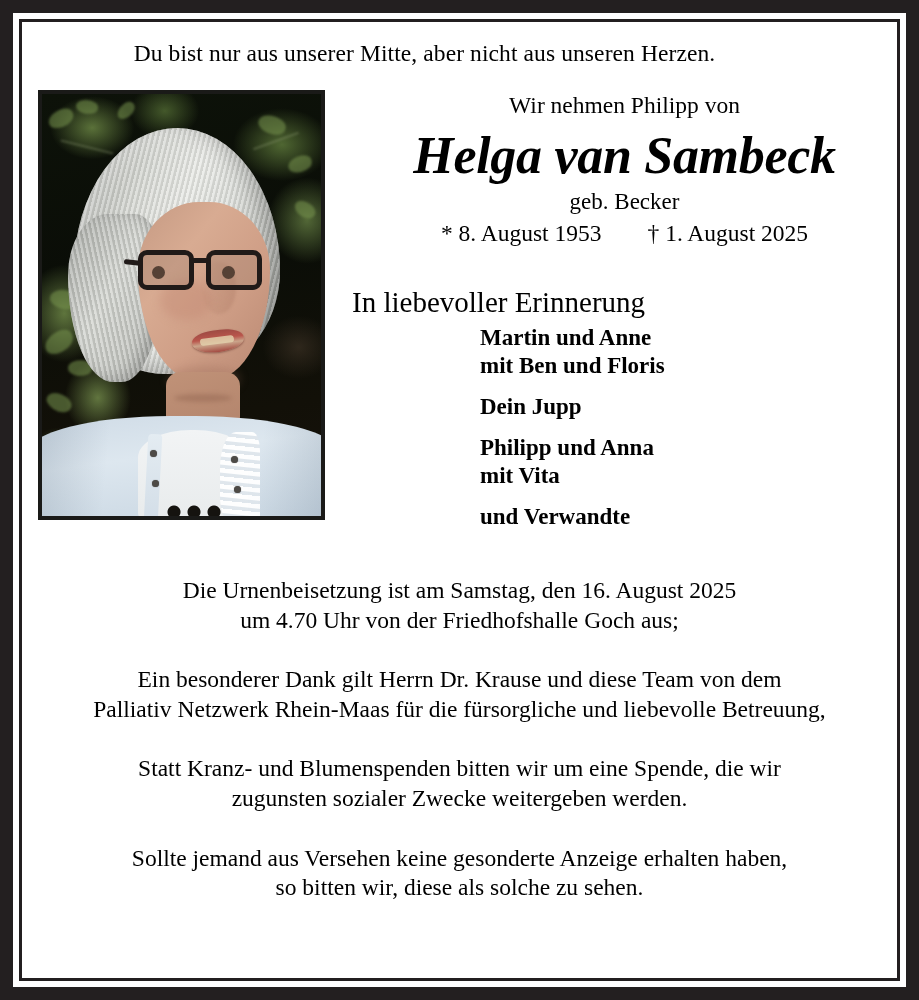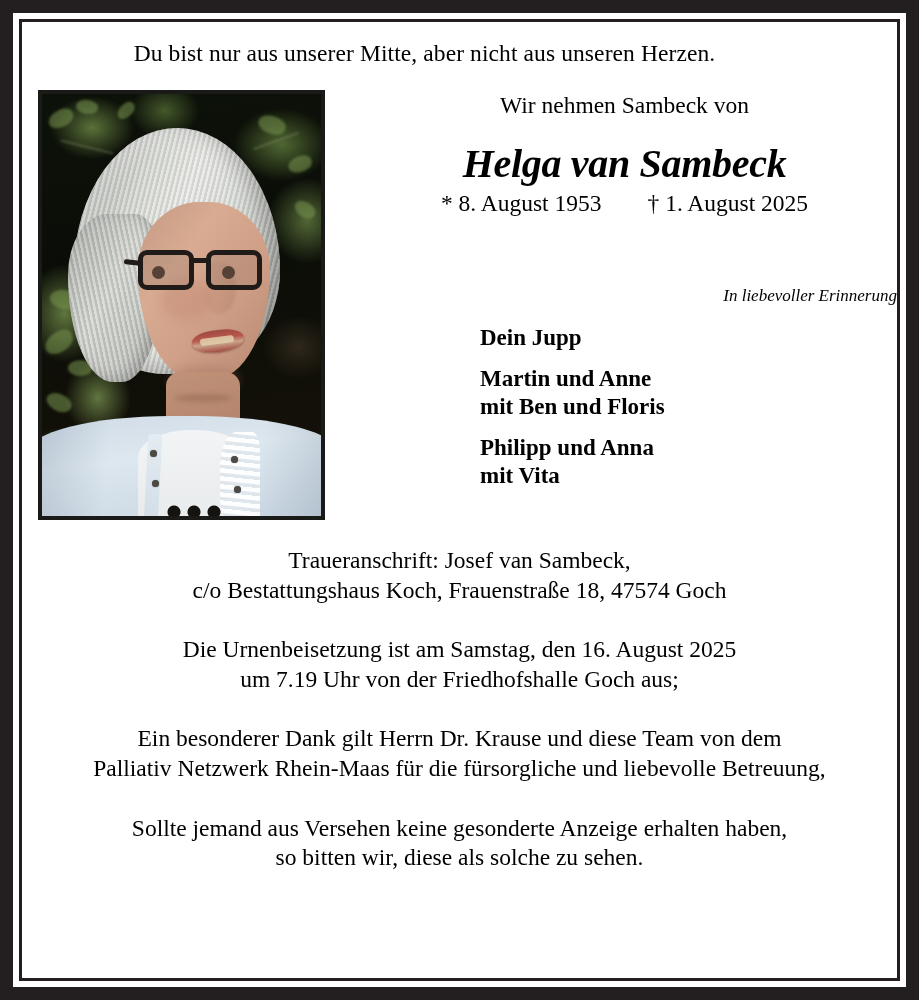--- a/index.html
+++ b/index.html
@@ -315,48 +315,47 @@
     top: 0;
     width: 545px;
   }
   .farewell {
     text-align: center;
     font-size: 23.5px;
     margin-top: 70px;
   }
   .name {
     text-align: center;
-    font-size: 40px;
+    font-size: 52px;
     font-weight: bold;
     font-style: italic;
     line-height: 1.06;
-    margin-top: 24px;
+    margin-top: 9px;
     letter-spacing: -0.3px;
   }
   .maiden {
     text-align: center;
     font-size: 23px;
     margin-top: 6px;
   }
   .dates {
     text-align: center;
     font-size: 23.5px;
     margin-top: 5px;
   }
   .dates .gap { display: inline-block; width: 46px; }
 
   
   .memory {
     position: absolute;
     left: 330px;
     top: 264px;
     width: 545px;
-    text-align: right;
-    font-size: 17px;
-    font-style: italic;
+    text-align: left;
+    font-size: 29px;
   }
   .family {
     position: absolute;
     left: 458px;
     top: 302px;
     width: 420px;
     font-size: 23px;
     font-weight: bold;
   }
   .family .grp { margin-bottom: 13px; }
@@ -439,60 +438,64 @@
         <div class="button" style="left:108px; top:356px;"></div>
         <div class="button" style="left:110px; top:386px;"></div>
         <div class="button" style="left:189px; top:362px;"></div>
         <div class="button" style="left:192px; top:392px;"></div>
         <div class="motif"></div>
         <div class="cardigan-shadow"></div>
       </div>
     </div>
 
     <div class="right-col">
-      <div class="farewell">Wir nehmen Sambeck von</div>
+      <div class="farewell">Wir nehmen Philipp von</div>
       <div class="name">Helga van Sambeck</div>
+      <div class="maiden">geb. Becker</div>
       <div class="dates">
         <span>* 8. August 1953</span><span class="gap"></span><span>† 1. August 2025</span>
       </div>
     </div>
 
     <div class="memory">In liebevoller Erinnerung</div>
 
     <div class="family">
-      <div class="grp">
-        <div class="ln">Dein Jupp</div>
-      </div>
       <div class="grp">
         <div class="ln">Martin und Anne</div>
         <div class="ln">mit Ben und Floris</div>
       </div>
       <div class="grp">
+        <div class="ln">Dein Jupp</div>
+      </div>
+      <div class="grp">
         <div class="ln">Philipp und Anna</div>
         <div class="ln">mit Vita</div>
       </div>
+      <div class="grp">
+        <div class="ln">und Verwandte</div>
+      </div>
     </div>
 
     <div class="lower">
 
-      <div class="blk-addr">
-        <p>Traueranschrift: Josef van Sambeck,</p>
-        <p>c/o Bestattungshaus Koch, Frauenstraße 18, 47574 Goch</p>
-      </div>
 
       <div class="blk-funeral">
         <p>Die Urnenbeisetzung ist am Samstag, den 16. August 2025</p>
-        <p>um 7.19 Uhr von der Friedhofshalle Goch aus;</p>
+        <p>um 4.70 Uhr von der Friedhofshalle Goch aus;</p>
       </div>
 
       <div class="blk-thanks">
         <p>Ein besonderer Dank gilt Herrn Dr. Krause und diese Team von dem</p>
         <p>Palliativ Netzwerk Rhein-Maas für die fürsorgliche und liebevolle Betreuung,</p>
       </div>
 
+      <div class="blk-donate">
+        <p>Statt Kranz- und Blumenspenden bitten wir um eine Spende, die wir</p>
+        <p>zugunsten sozialer Zwecke weitergeben werden.</p>
+      </div>
 
       <div class="blk-notice">
         <p>Sollte jemand aus Versehen keine gesonderte Anzeige erhalten haben,</p>
         <p>so bitten wir, diese als solche zu sehen.</p>
       </div>
 
     </div>
 
   </div>
 </div>

